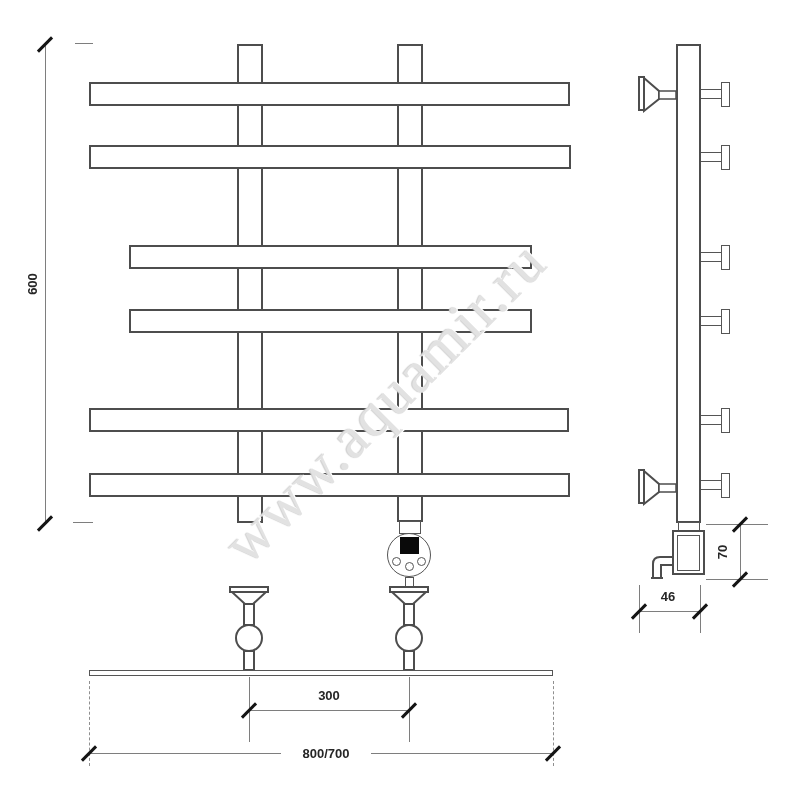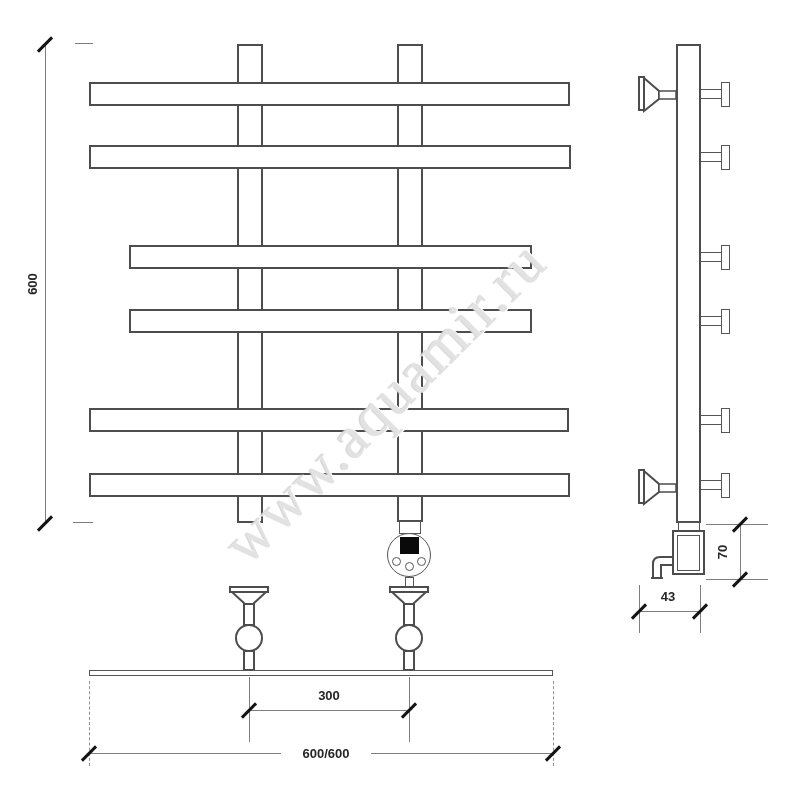--- a/index.html
+++ b/index.html
@@ -82,21 +82,21 @@
   <div class="abs hline" style="left:249px;top:710px;width:160px;"></div>
   <div class="abs tick" style="left:239px;top:709px;"></div>
   <div class="abs tick" style="left:399px;top:709px;"></div>
   <div class="abs dim-label" style="left:299px;top:689px;width:60px;">300</div>
 
   <div class="abs dash-v" style="left:89px;top:681px;height:85px;"></div>
   <div class="abs dash-v" style="left:553px;top:681px;height:85px;"></div>
   <div class="abs hline" style="left:89px;top:753px;width:464px;"></div>
   <div class="abs tick" style="left:79px;top:752px;"></div>
   <div class="abs tick" style="left:543px;top:752px;"></div>
-  <div class="abs dim-label" style="left:281px;top:747px;width:90px;background:#fff;">600/600</div>
+  <div class="abs dim-label" style="left:281px;top:747px;width:90px;background:#fff;">800/700</div>
 
   <div class="abs outline" style="left:676px;top:44px;width:25px;height:479px;"></div>
 
   <svg class="abs" style="left:638px;top:75px;" width="38" height="38" viewBox="0 0 38 38">
     <g fill="#fff" stroke="#4d4d4d" stroke-width="2">
       <rect x="1" y="2" width="5" height="33"></rect>
       <polygon points="6,3 21,16 21,24 6,36"></polygon>
       <rect x="21" y="16" width="17" height="8" stroke-width="1.5"></rect>
     </g>
   </svg>
@@ -137,17 +137,17 @@
   <div class="abs vline" style="left:740px;top:524px;height:55px;"></div>
   <div class="abs tick" style="left:730px;top:523px;"></div>
   <div class="abs tick" style="left:730px;top:578px;"></div>
   <div class="abs dim-label dim-label-vert" style="left:703px;top:545px;width:40px;">70</div>
 
   <div class="abs vline" style="left:639px;top:585px;height:48px;"></div>
   <div class="abs vline" style="left:700px;top:585px;height:48px;"></div>
   <div class="abs hline" style="left:639px;top:611px;width:61px;"></div>
   <div class="abs tick" style="left:629px;top:610px;"></div>
   <div class="abs tick" style="left:690px;top:610px;"></div>
-  <div class="abs dim-label" style="left:638px;top:590px;width:60px;">43</div>
+  <div class="abs dim-label" style="left:638px;top:590px;width:60px;">46</div>
 
   <div class="abs wm" style="left:85px;top:362px;width:600px;height:80px;line-height:80px;">www.aquamir.ru</div>
 
 </div>
 
 </body></html>

